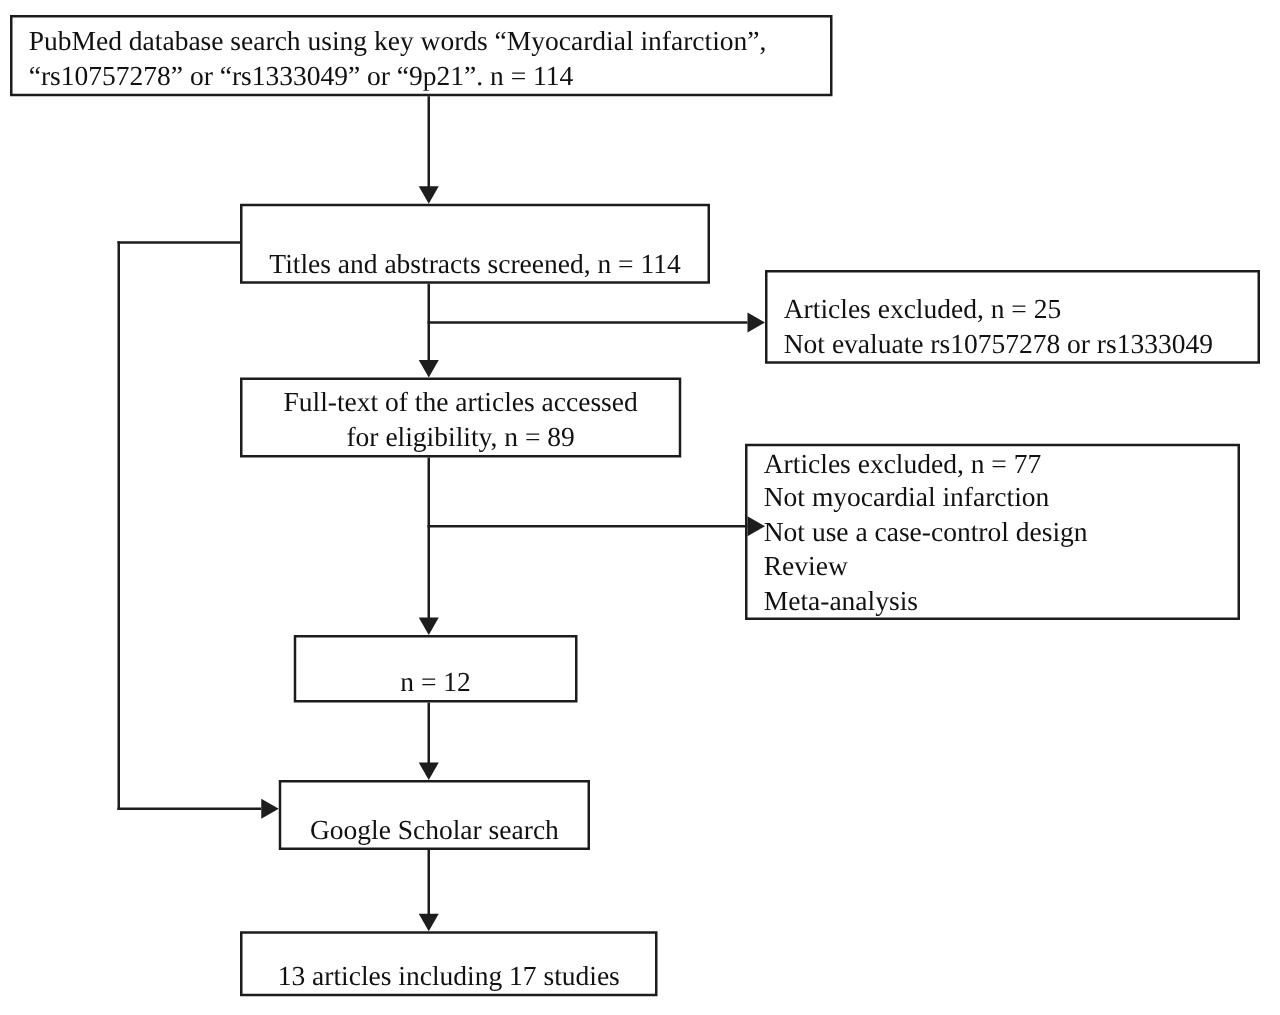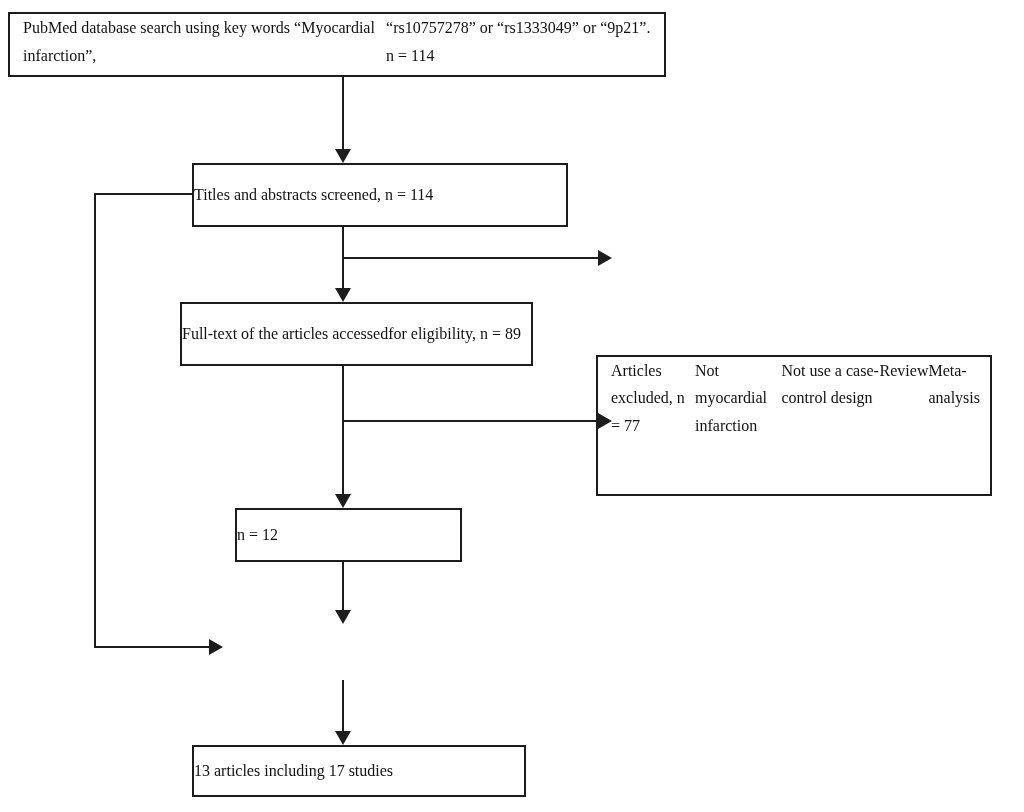--- a/index.html
+++ b/index.html
@@ -15,32 +15,32 @@
     font-family: "Liberation Serif", serif;
     color: #111111;
     overflow: hidden;
   }
   .box {
     position: absolute;
     box-sizing: border-box;
     border: 2px solid #1c1c1c;
     background: #ffffff;
     display: flex;
-    flex-direction: row;
-    justify-content: flex-start;
-    font-size: 16px;
+    flex-direction: column;
+    justify-content: flex-end;
+    font-size: 22px;
     line-height: 28px;
   }
   .box.center { align-items: center; text-align: center; }
   .box.left   { align-items: flex-start; text-align: left; padding-left: 13px; padding-right: 10px; }
 
   .box-pubmed     { left: 8px;   top: 12px;  width: 658px; height: 65px; }
   .box-screened   { left: 192px; top: 163px; width: 376px; height: 64px; }
   .box-excluded25 { left: 612px; top: 216px; width: 396px; height: 75px; }
-  .box-fulltext   { left: 180px; top: 302px; width: 353px; height: 64px; }
+  .box-fulltext   { left: 192px; top: 302px; width: 353px; height: 64px; }
   .box-excluded77 { left: 596px; top: 355px; width: 396px; height: 141px; line-height: 27.4px; }
   .box-n12        { left: 235px; top: 508px; width: 227px; height: 54px; }
   .box-google     { left: 223px; top: 624px; width: 249px; height: 56px; }
   .box-final      { left: 192px; top: 745px; width: 334px; height: 52px; }
 
   .vline, .hline {
     position: absolute;
     background: #1d1d1d;
   }
   .vline { width: 2px; }
@@ -92,38 +92,45 @@
 
   <div class="box left box-pubmed">
     <div>PubMed database search using key words “Myocardial infarction”,</div>
     <div>“rs10757278” or “rs1333049” or  “9p21”. n = 114</div>
   </div>
 
   <div class="box center box-screened">
     <div>Titles and abstracts screened, n = 114</div>
   </div>
 
+  <div class="box left box-excluded25">
+    <div>Articles excluded, n = 25</div>
+    <div>Not  evaluate rs10757278 or rs1333049</div>
+  </div>
 
   <div class="box center box-fulltext">
     <div>Full-text of the articles accessed</div>
     <div>for eligibility, n = 89</div>
   </div>
 
   <div class="box left box-excluded77">
     <div>Articles excluded, n = 77</div>
     <div>Not myocardial infarction</div>
     <div>Not use a case-control design</div>
     <div>Review</div>
     <div>Meta-analysis</div>
   </div>
 
   <div class="box center box-n12">
     <div>n = 12</div>
   </div>
 
+  <div class="box center box-google">
+    <div>Google Scholar search</div>
+  </div>
 
   <div class="box center box-final">
     <div>13 articles including 17 studies</div>
   </div>
 
   <div class="vline v1"></div>
   <div class="arrowhead-down a1"></div>
 
   <div class="vline v2"></div>
   <div class="arrowhead-down a2"></div>

